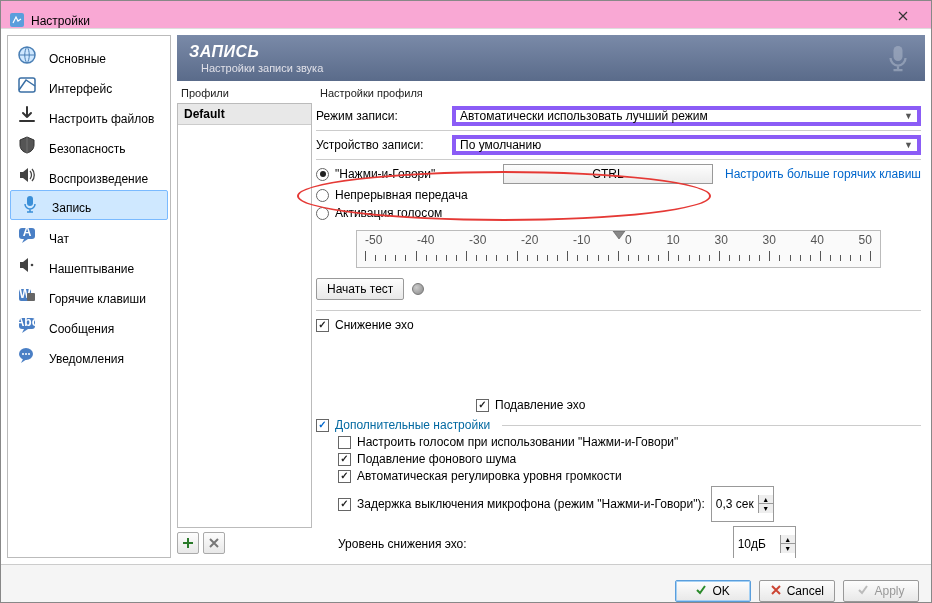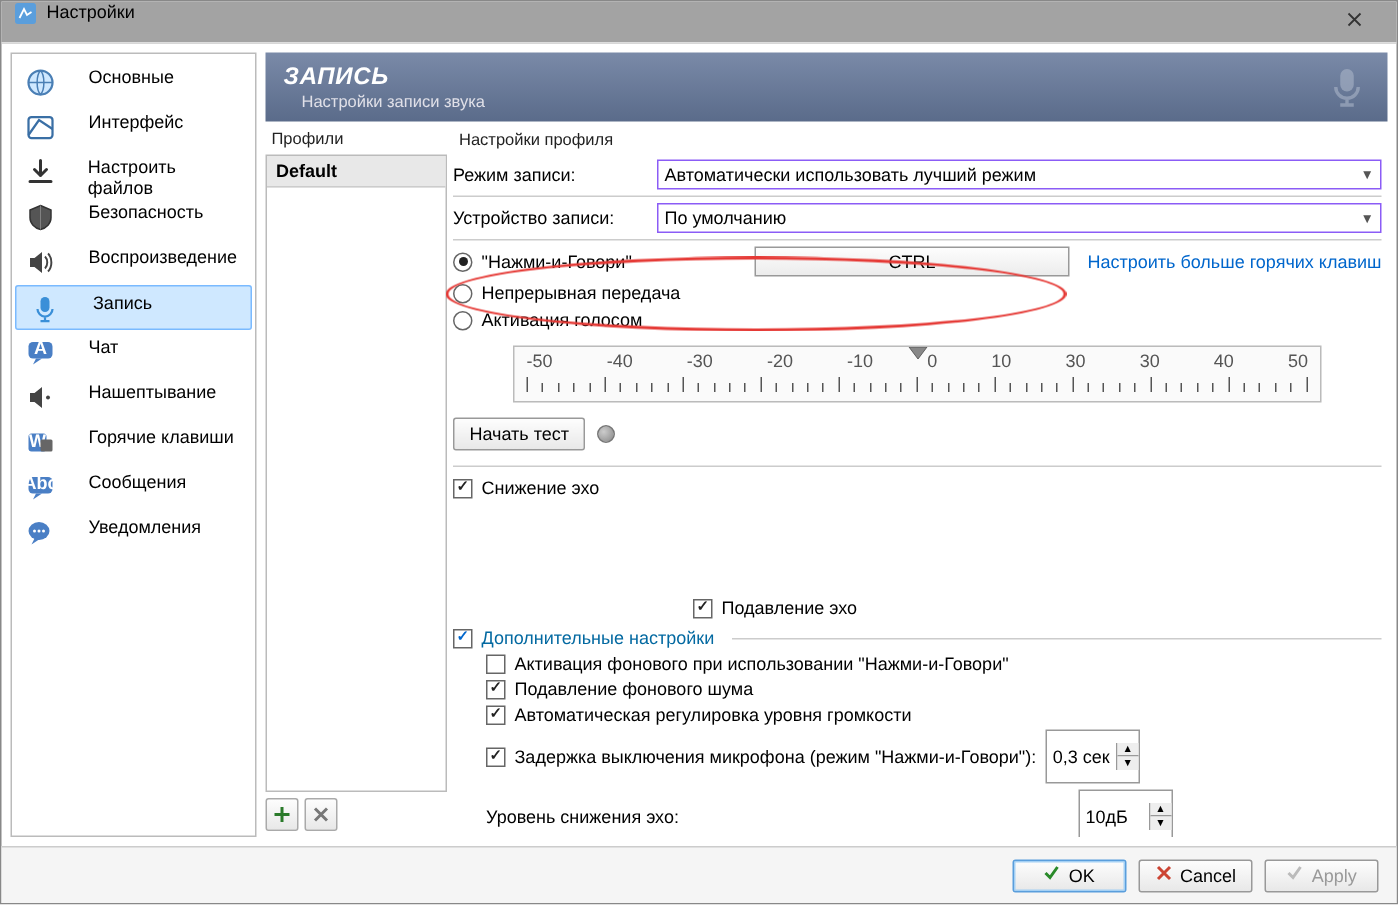--- a/index.html
+++ b/index.html
@@ -1,46 +1,46 @@
 <!DOCTYPE html>
 <html><head>
 <meta charset="utf-8">
 <style>
   * { box-sizing: border-box; font-family: "Segoe UI", Tahoma, sans-serif; font-size: 12px; }
   body { margin: 0; background: #fff; }
   .window { width: 932px; height: 603px; border: 1px solid #888; display: flex; flex-direction: column; background: #fff; position: relative; }
-  .titlebar { height: 28px; display: flex; align-items: flex-start; padding: 0 8px; border-bottom: 1px solid #ddd; background: #a3a3a3; }
+  .titlebar { height: 28px; display: flex; align-items: flex-end; padding: 0 8px; border-bottom: 1px solid #ddd; background: #f9a8d4; }
   .titlebar-icon { width: 16px; height: 16px; margin-right: 6px; }
   .titlebar-title { flex: 1; font-size: 12px; }
   .titlebar-close { width: 40px; height: 24px; display: flex; align-items: center; justify-content: center; cursor: pointer; }
 
   .body { flex: 1; display: flex; padding: 6px; gap: 6px; overflow: hidden; }
   .sidebar { width: 164px; border: 1px solid #bbb; background: #fff; padding: 4px 0; }
-  .nav-item { display: flex; align-items: flex-start; padding: 4px 8px; height: 30px; cursor: pointer; gap: 21px; }
+  .nav-item { display: flex; align-items: flex-end; padding: 4px 8px; height: 30px; cursor: pointer; gap: 11px; }
   .nav-item.active { background: #cfe8ff; border: 1px solid #7abaff; margin: 0 2px; border-radius: 2px; }
   .nav-icon { width: 22px; height: 22px; display: flex; align-items: center; justify-content: center; }
 
   .content { flex: 1; display: flex; flex-direction: column; min-width: 0; }
   .banner { height: 46px; background: linear-gradient(to bottom, #7a8aa8, #5a6b8a); color: #fff; padding: 4px 12px; position: relative; display: flex; flex-direction: column; justify-content: center; }
   .banner-title { font-size: 16px; font-style: italic; font-weight: bold; letter-spacing: 0.5px; }
   .banner-sub { font-size: 11px; margin-top: 1px; margin-left: 12px; color: #e0e0e8; }
   .banner-icon { position: absolute; right: 12px; top: 8px; opacity: 0.6; }
 
   .columns { flex: 1; display: flex; min-height: 0; }
-  .profiles-col { width: 121px; display: flex; flex-direction: column; }
+  .profiles-col { width: 135px; display: flex; flex-direction: column; }
   .col-header { font-size: 11px; padding: 6px 4px 4px 4px; color: #222; }
   .profiles-list { flex: 1; border: 1px solid #bbb; background: #fff; }
   .profile-item { padding: 3px 6px; background: #e8e8e8; font-weight: bold; border-bottom: 1px solid #ccc; }
   .profile-tools { display: flex; gap: 4px; padding: 4px 0; }
   .icon-btn { width: 22px; height: 22px; border: 1px solid #aaa; background: linear-gradient(#fdfdfd,#e8e8e8); display: flex; align-items: center; justify-content: center; cursor: pointer; border-radius: 2px; }
 
   .settings-col { flex: 1; padding: 0 4px; overflow-y: auto; }
   .form-row { display: flex; align-items: center; margin: 3px 0; gap: 6px; }
   .form-label { width: 130px; text-align: left; }
-  .form-select { flex: 1; border: 1px solid #8b5cf6; height: 20px; padding: 0 4px; background: #fff; display: flex; align-items: center; justify-content: space-between; cursor: pointer; }
+  .form-select { flex: 1; border: 4px solid #8b5cf6; height: 20px; padding: 0 4px; background: #fff; display: flex; align-items: center; justify-content: space-between; cursor: pointer; }
   .form-select .caret { font-size: 9px; color: #555; }
 
   .sep { border: none; border-top: 1px solid #ccc; margin: 4px 0; }
 
   .radio-row { display: flex; align-items: center; margin: 4px 0; gap: 6px; }
   .radio { width: 13px; height: 13px; border: 1px solid #666; border-radius: 50%; display: flex; align-items: center; justify-content: center; }
   .radio.checked::after { content: ""; width: 6px; height: 6px; background: #222; border-radius: 50%; }
   .hotkey-box { width: 210px; height: 20px; border: 1px solid #999; background: linear-gradient(#fdfdfd,#ececec); display: flex; align-items: center; justify-content: center; margin-left: auto; }
   .link { color: #0066cc; cursor: pointer; margin-left: 6px; white-space: nowrap; }
 
@@ -61,21 +61,21 @@
   .checkbox.checked.black::after { color: #222; }
   .indent { padding-left: 22px; }
 
   .value-row { display: flex; align-items: center; gap: 8px; margin: 4px 0; }
   .spinner { display: inline-flex; align-items: center; border: 1px solid #999; height: 36px; }
   .spinner-val { width: 46px; padding: 0 4px; }
   .spinner-btns { display: flex; flex-direction: column; border-left: 1px solid #999; }
   .spinner-btns span { width: 14px; height: 9px; display: flex; align-items: center; justify-content: center; font-size: 7px; background: #eee; cursor: pointer; }
   .spinner-btns span:first-child { border-bottom: 1px solid #999; }
 
-  .footer { height: 38px; border-top: 1px solid #ccc; display: flex; align-items: center; justify-content: flex-end; gap: 8px; padding: 0 12px; background: #f5f5f5; }
+  .footer { height: 38px; border-top: 1px solid #ccc; display: flex; align-items: flex-end; justify-content: flex-end; gap: 8px; padding: 0 12px; background: #f5f5f5; }
   .footer .btn { min-width: 76px; justify-content: center; }
   .footer .btn.primary { border-color: #5a9edc; box-shadow: 0 0 0 1px #a4d0f4 inset; }
   .footer .btn.disabled { color: #999; }
 
   .circle-annot { position: absolute; border: 2px solid #e53935; border-radius: 50%; pointer-events: none; }
 </style>
 </head>
 <body>
 
 <div class="window">
@@ -366,21 +366,21 @@
 
           <div class="check-row">
             <span class="checkbox checked"></span>
             <span style="color:#0369a1">Дополнительные настройки</span>
             <div style="flex:1; border-top:1px solid #ccc; margin-left:6px;"></div>
           </div>
 
           <div class="indent">
             <div class="check-row">
               <span class="checkbox"></span>
-              <span>Активация фонового при использовании "Нажми-и-Говори"</span>
+              <span>Настроить голосом при использовании "Нажми-и-Говори"</span>
             </div>
             <div class="check-row">
               <span class="checkbox checked black"></span>
               <span>Подавление фонового шума</span>
             </div>
             <div class="check-row">
               <span class="checkbox checked black"></span>
               <span>Автоматическая регулировка уровня громкости</span>
             </div>
             <div class="check-row">

